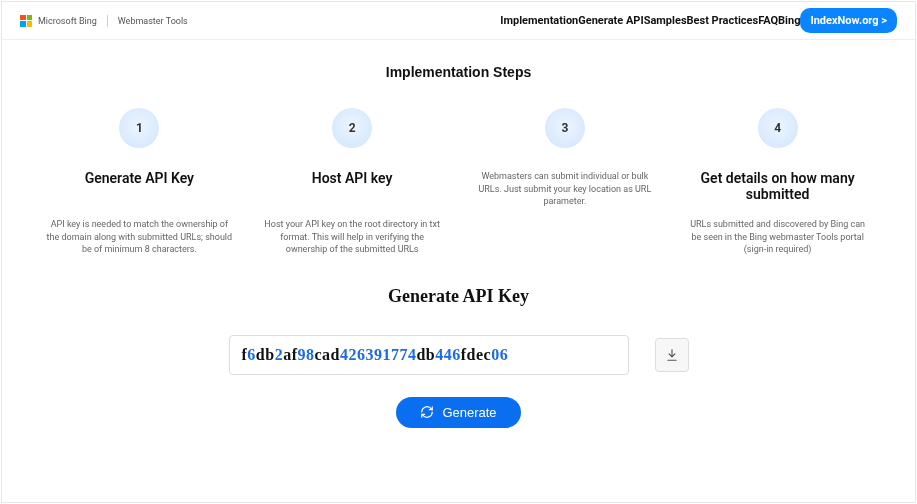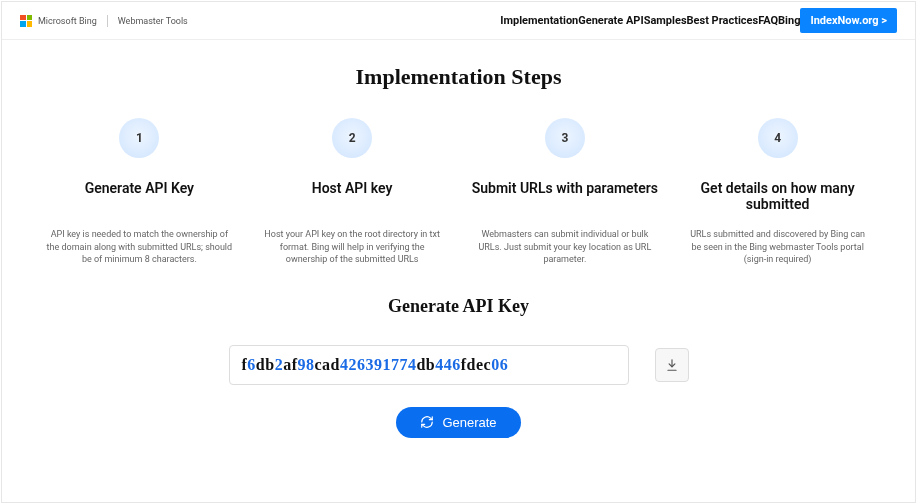--- a/index.html
+++ b/index.html
@@ -58,36 +58,36 @@
     font-weight: 700;
     color: #111;
   }
   .nav a { color:#111; text-decoration:none; cursor:pointer; }
   .nav .cta {
     background:#0a84ff;
     color:#fff;
     padding:6px 10px;
     font-weight:700;
     font-size:11px;
-    border-radius:2px;
+    border-radius:10px;
     cursor:pointer;
   }
   
   .main {
     flex:1;
     overflow:hidden;
     padding: 24px 36px 0 36px;
     display:flex;
     flex-direction:column;
   }
   .h1 {
     text-align:center;
-    font-size: 22px;
-    font-weight:700;
-    font-family: Liberation Serif, serif;
+    font-size: 14px;
+    font-weight:700;
+    font-family: Liberation Sans, sans-serif;
     margin-bottom: 28px;
   }
   .steps {
     display:flex;
     justify-content: space-between;
     gap: 10px;
     margin-bottom: 30px;
   }
   .step {
     flex:1;
@@ -206,25 +206,24 @@
 
     <div class="steps">
       <div class="step">
         <div class="step-badge">1</div>
         <div class="step-title">Generate API Key</div>
         <div class="step-desc">API key is needed to match the ownership of the domain along with submitted URLs; should be of minimum 8 characters.</div>
       </div>
       <div class="step">
         <div class="step-badge">2</div>
         <div class="step-title">Host API key</div>
-        <div class="step-desc">Host your API key on the root directory in txt format. Bing will help in verifying the ownership of the submitted URLs</div>
+        <div class="step-desc">Host your API key on the root directory in txt format. This will help in verifying the ownership of the submitted URLs</div>
       </div>
       <div class="step">
         <div class="step-badge">3</div>
-        <div class="step-title">Submit URLs with parameters</div>
         <div class="step-desc">Webmasters can submit individual or bulk URLs. Just submit your key location as URL parameter.</div>
       </div>
       <div class="step">
         <div class="step-badge">4</div>
         <div class="step-title">Get details on how many submitted</div>
         <div class="step-desc">URLs submitted and discovered by Bing can be seen in the Bing webmaster Tools portal (sign-in required)</div>
       </div>
     </div>
 
     <div class="gen-title">Generate API Key</div>

